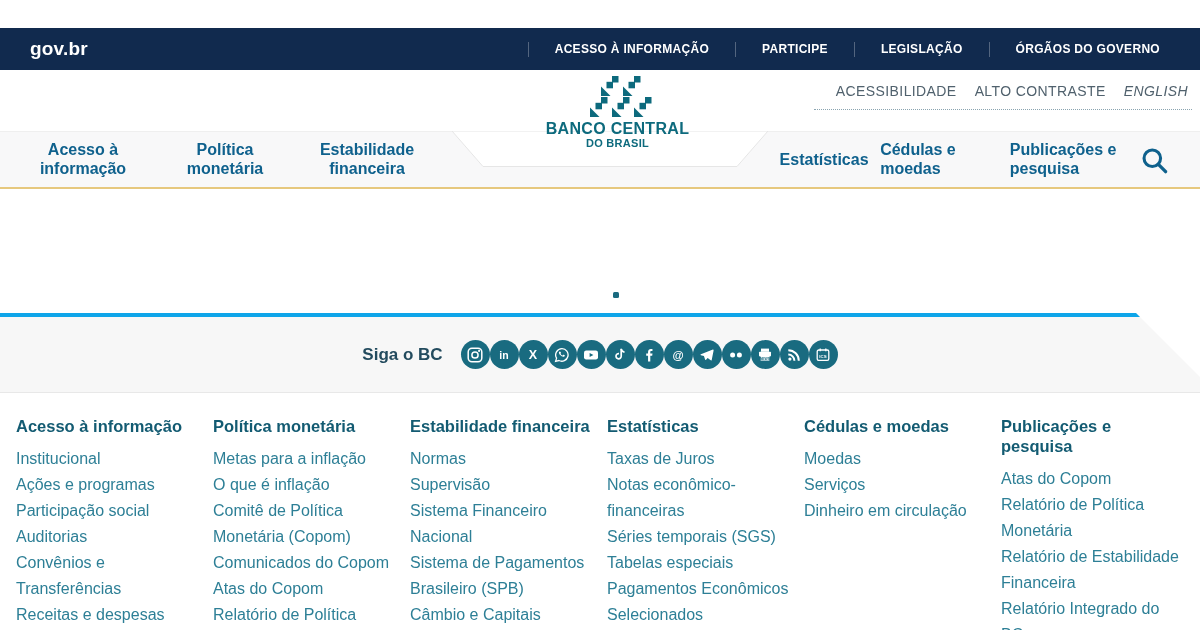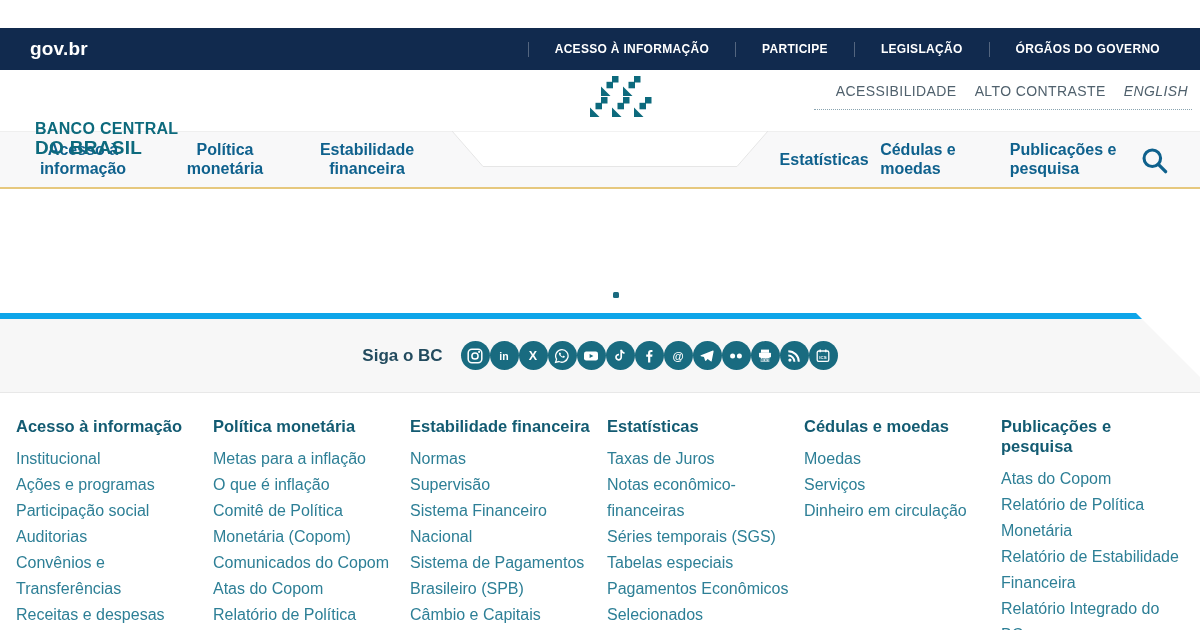--- a/index.html
+++ b/index.html
@@ -31,35 +31,35 @@
   .nav-left { position:absolute; left:0; top:0; width:450px; height:56px; display:flex;
     align-items:center; justify-content:space-evenly; }
   .nav-right { position:absolute; left:768px; top:0; width:432px; height:56px; display:flex;
     align-items:center; justify-content:space-evenly; padding-right:18px; }
   .nav-item { color:#0F618D; font-size:16px; font-weight:600; line-height:1.18;
     text-decoration:none; max-width:118px; text-align:center; cursor:pointer; }
   .nav-right .nav-item { text-align:left; }
   .search-btn { background:none; border:none; cursor:pointer; display:flex; align-items:center; }
 
   
-  .logo-block { position:absolute; left:0; right:0; top:47px; text-align:left; z-index:5; cursor:pointer;padding-left:35px; }
+  .logo-block { position:absolute; left:0; right:0; top:47px; text-align:center; z-index:5; cursor:pointer;padding-left:35px; }
   .logo-mark svg { display:block; margin:0 auto; }
   .logo-mark { fill:#0D6A7D; }
   .logo-t1 { color:#0D6A7D; font-size:16px; font-weight:bold; letter-spacing:.3px; line-height:1.05; margin-top:2px; }
-  .logo-t2 { color:#0D6A7D; font-size:19px; font-weight:bold; letter-spacing:.3px; line-height:1.05; }
+  .logo-t2 { color:#0D6A7D; font-size:11px; font-weight:bold; letter-spacing:.3px; line-height:1.05; }
 
   
   .main { position:relative; height:124px; background:#fff; }
   .loading-dot { position:absolute; left:613px; top:103px; width:6px; height:6px;
     background:#1A6B80; border-radius:1.5px; }
 
   
   .band { height:79px; background:#F7F7F7; display:flex; align-items:center; justify-content:center;
     gap:18px; clip-path:polygon(0 0,1136px 0,1200px 64px,1200px 100%,0 100%);
-    border-top:6px solid #0ea5e9; }
+    border-top:4px solid #0ea5e9; }
   .band-label { color:#234B5E; font-size:17px; font-weight:bold; }
   .soc-row { display:flex; }
   .soc { width:29px; height:29px; border-radius:50%; background:#196B80; display:flex;
     align-items:center; justify-content:center; cursor:pointer; }
   .soc svg { width:16px; height:16px; }
 
   
   .colsep { height:1px; background:#E8E8E8; }
   .columns { display:grid; grid-template-columns:repeat(6,1fr); gap:14px;
     padding:24px 16px 0 16px; background:#fff; }

